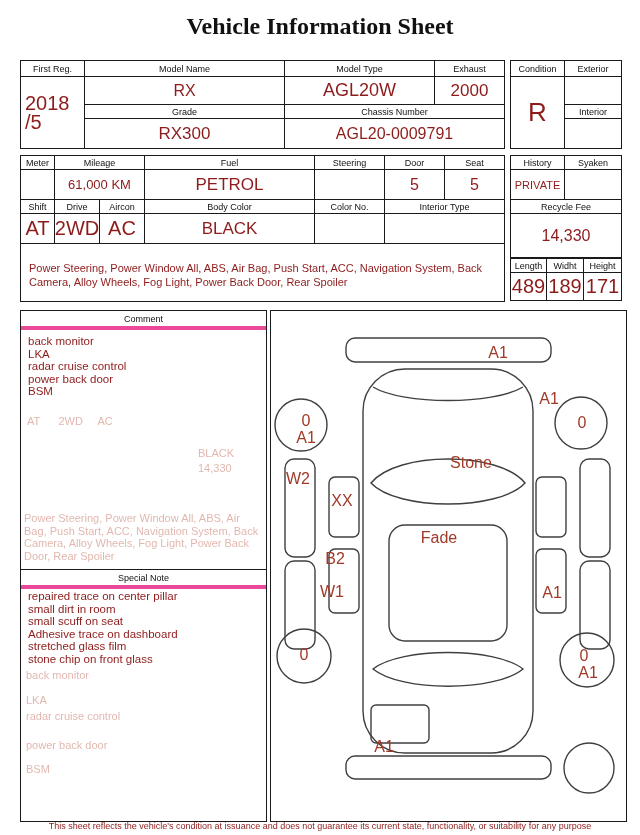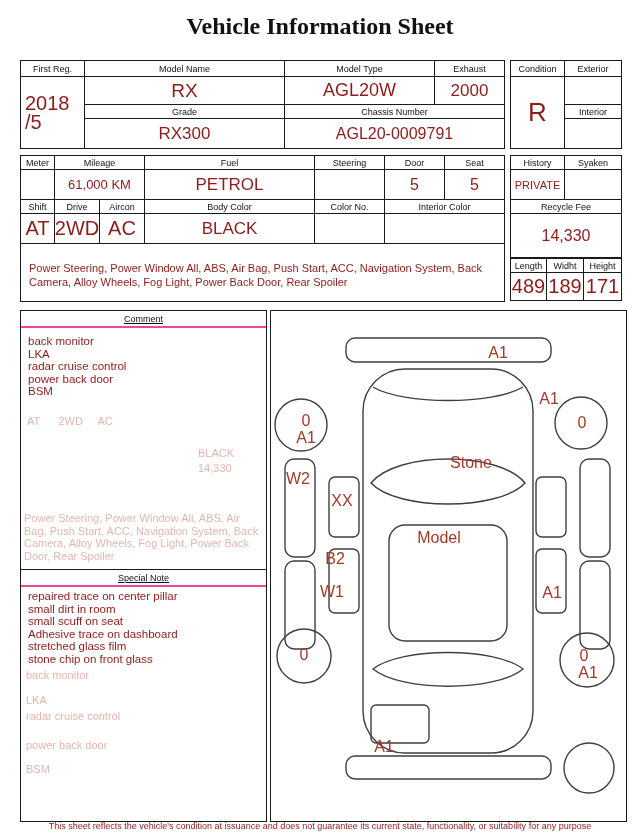--- a/index.html
+++ b/index.html
@@ -9,26 +9,26 @@
   .title{position:absolute;top:13px;left:0;width:100%;text-align:center;
          font-family:"Liberation Serif",serif;font-size:24px;font-weight:700;color:#111;}
   .grid{position:absolute;display:grid;border:1px solid #1a1a1a;background:#fff;}
   .c{border-right:1px solid #1a1a1a;border-bottom:1px solid #1a1a1a;
      display:flex;align-items:center;justify-content:center;overflow:hidden;}
   .er{border-right:none !important;}
   .eb{border-bottom:none !important;}
   .lbl{font-size:9px;color:#111;}
   .val{color:#8e1b1b;}
   .v11{font-size:11px}.v13{font-size:13px}.v14{font-size:20px}.v16{font-size:16px}
-  .v17{font-size:17px}.v18{font-size:18px}.v20{font-size:19px}.v26{font-size:26px}
+  .v17{font-size:17px}.v18{font-size:18px}.v20{font-size:16px}.v26{font-size:26px}
   .firstreg{flex-direction:column;align-items:flex-start;justify-content:center;
             padding-left:4px;font-size:20px;line-height:19px;}
   .eqtext{display:block !important;text-align:left;padding:3px 8px;font-size:11px;line-height:14px;}
   .panel{position:absolute;border:1px solid #1a1a1a;background:#fff;}
-  .sec-h{height:15px;border-bottom:2px solid #ec4899;display:flex;align-items:center;justify-content:center;text-decoration:underline;}
+  .sec-h{height:15px;border-bottom:4px solid #ec4899;display:flex;align-items:center;justify-content:center;}
   .notes{position:absolute;left:7px;right:4px;}
   .note-line{font-size:11.5px;line-height:12.5px;color:#8e1b1b;white-space:nowrap;}
   .marks{position:absolute;inset:0;}
   .mark{position:absolute;transform:translate(-50%,-50%);font-size:16px;color:#a03a28;white-space:nowrap;}
   .ghost{position:absolute;color:#c4705f;opacity:.5;font-size:11px;line-height:12.5px;
          pointer-events:none;white-space:pre-wrap;}
   .footer{position:absolute;top:821px;left:0;width:100%;text-align:center;
           font-size:9px;color:#8e1b1b;}
   svg{display:block;}
 </style>
@@ -80,21 +80,21 @@
     <div class="c val v16 eb" style="grid-area:2/5;">5</div>
     <div class="c val v16 er eb" style="grid-area:2/6;">5</div>
   </div>
 
   <div class="grid" style="left:20px;top:199px;grid-template-columns:34px 45px 45px 170px 70px 119px;grid-template-rows:14px 29px;">
     <div class="c lbl" style="grid-area:1/1;">Shift</div>
     <div class="c lbl" style="grid-area:1/2;">Drive</div>
     <div class="c lbl" style="grid-area:1/3;">Aircon</div>
     <div class="c lbl" style="grid-area:1/4;">Body Color</div>
     <div class="c lbl" style="grid-area:1/5;">Color No.</div>
-    <div class="c lbl er" style="grid-area:1/6;">Interior Color</div>
+    <div class="c lbl er" style="grid-area:1/6;">Interior Type</div>
     <div class="c val v14 eb" style="grid-area:2/1;">AT</div>
     <div class="c val v14 eb" style="grid-area:2/2;">2WD</div>
     <div class="c val v14 eb" style="grid-area:2/3;text-align:right;">AC</div>
     <div class="c val v17 eb" style="grid-area:2/4;">BLACK</div>
     <div class="c val eb" style="grid-area:2/5;"></div>
     <div class="c val er eb" style="grid-area:2/6;"></div>
   </div>
 
   <div class="grid" style="left:20px;top:243px;grid-template-columns:483px;grid-template-rows:14px 43px;">
     <div class="c val er eb eqtext" style="grid-area:2/1;">Power Steering, Power Window  All, ABS, Air Bag, Push Start, ACC, Navigation System, Back Camera, Alloy Wheels, Fog Light, Power Back Door, Rear Spoiler</div>
@@ -169,21 +169,21 @@
     </svg>
     <div class="marks">
         <span class="mark" style="left: 227px; top: 42px;">A1</span>
         <span class="mark" style="left: 278px; top: 88px;">A1</span>
         <span class="mark" style="left: 35px; top: 110px;">0</span>
         <span class="mark" style="left: 35px; top: 127px;">A1</span>
         <span class="mark" style="left: 311px; top: 112px;">0</span>
         <span class="mark" style="left: 27px; top: 168px;">W2</span>
         <span class="mark" style="left: 71px; top: 190px;">XX</span>
         <span class="mark" style="left: 200px; top: 152px;">Stone</span>
-        <span class="mark" style="left: 168px; top: 227px;">Model</span>
+        <span class="mark" style="left: 168px; top: 227px;">Fade</span>
         <span class="mark" style="left: 64px; top: 248px;">B2</span>
         <span class="mark" style="left: 61px; top: 281px;">W1</span>
         <span class="mark" style="left: 281px; top: 282px;">A1</span>
         <span class="mark" style="left: 33px; top: 344px;">0</span>
         <span class="mark" style="left: 313px; top: 345px;">0</span>
         <span class="mark" style="left: 317px; top: 362px;">A1</span>
         <span class="mark" style="left: 113px; top: 436px;">A1</span>
       </div>
   </div>
 

